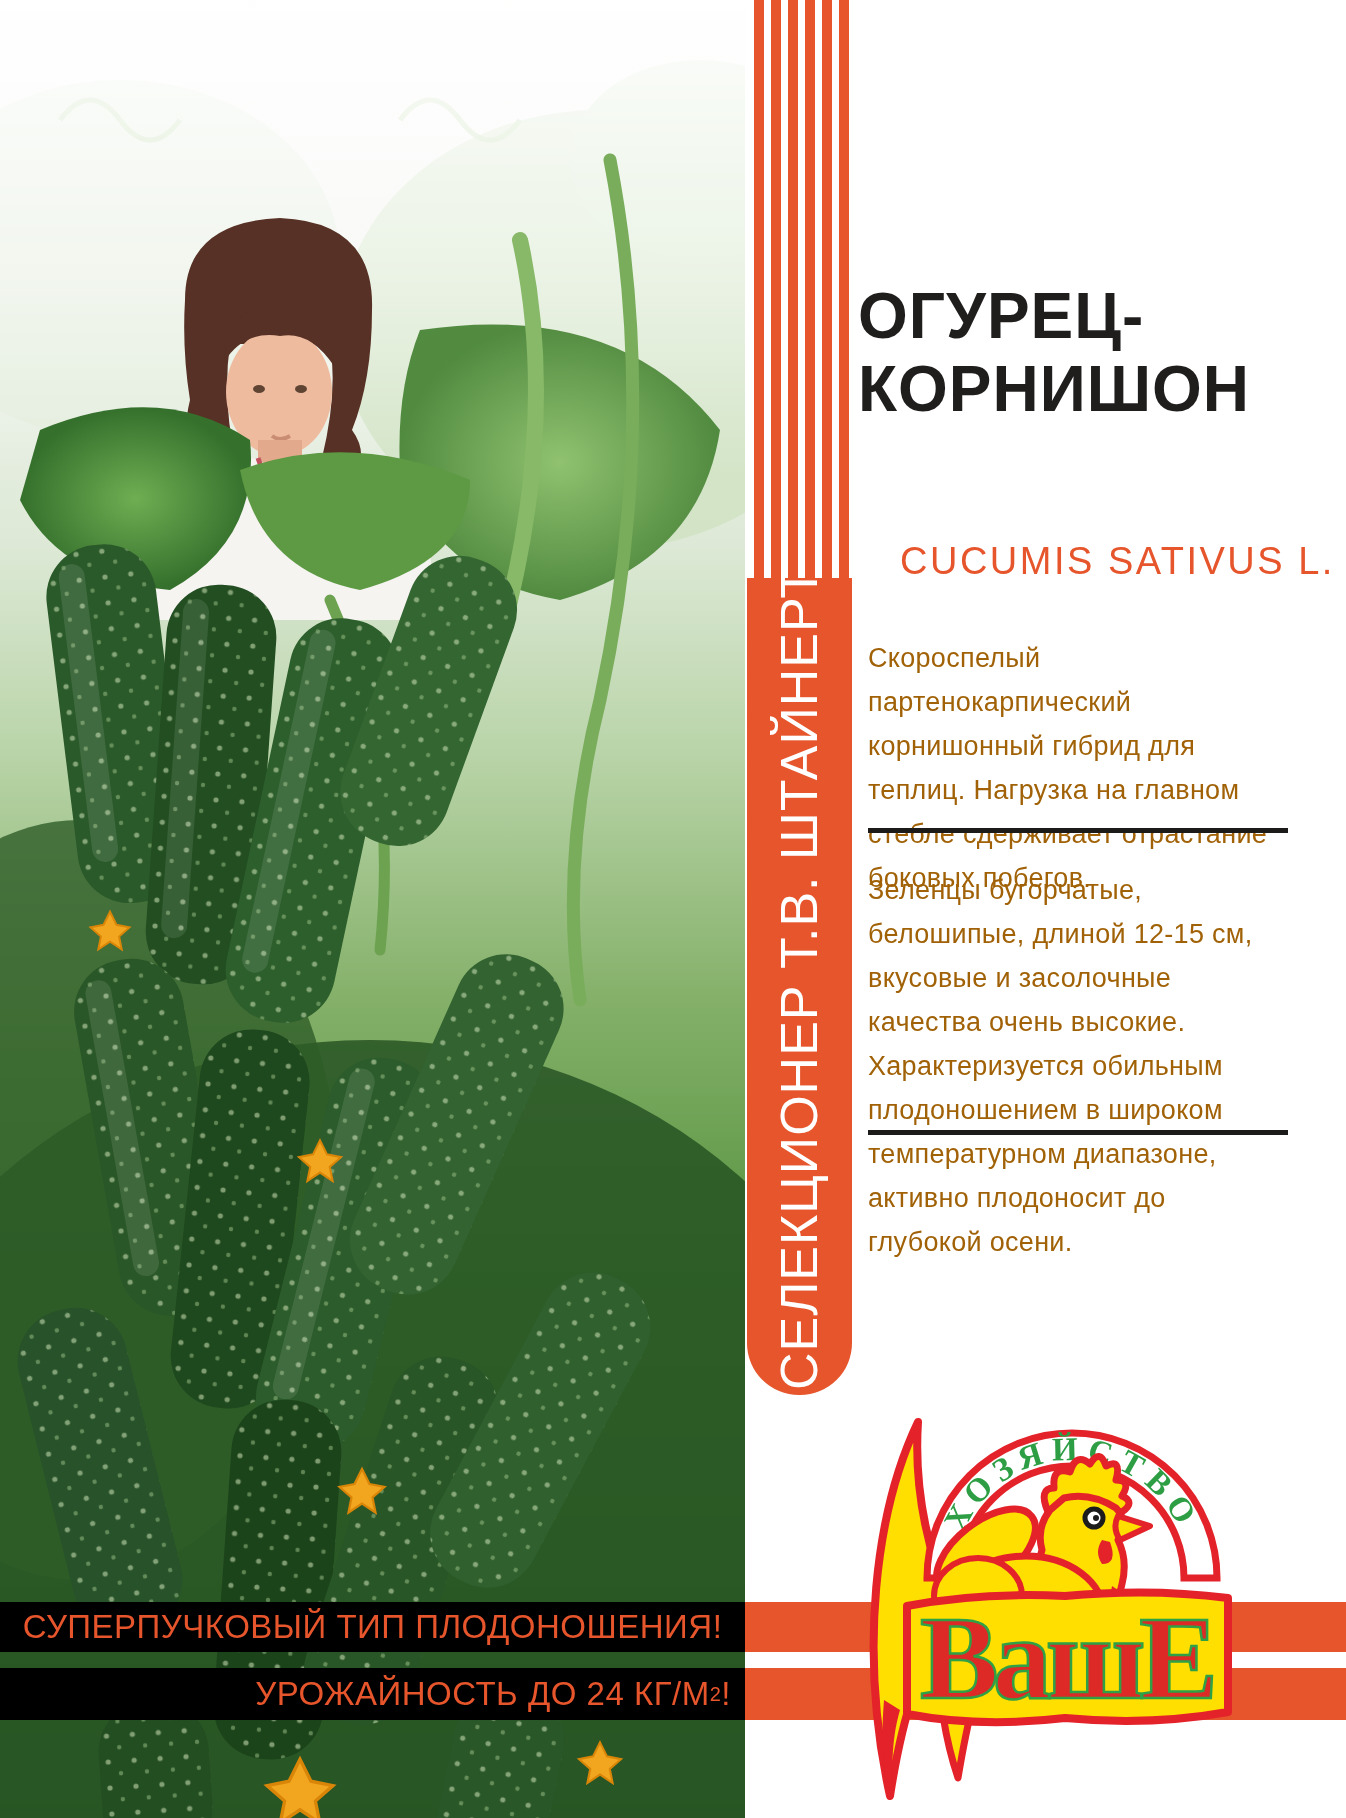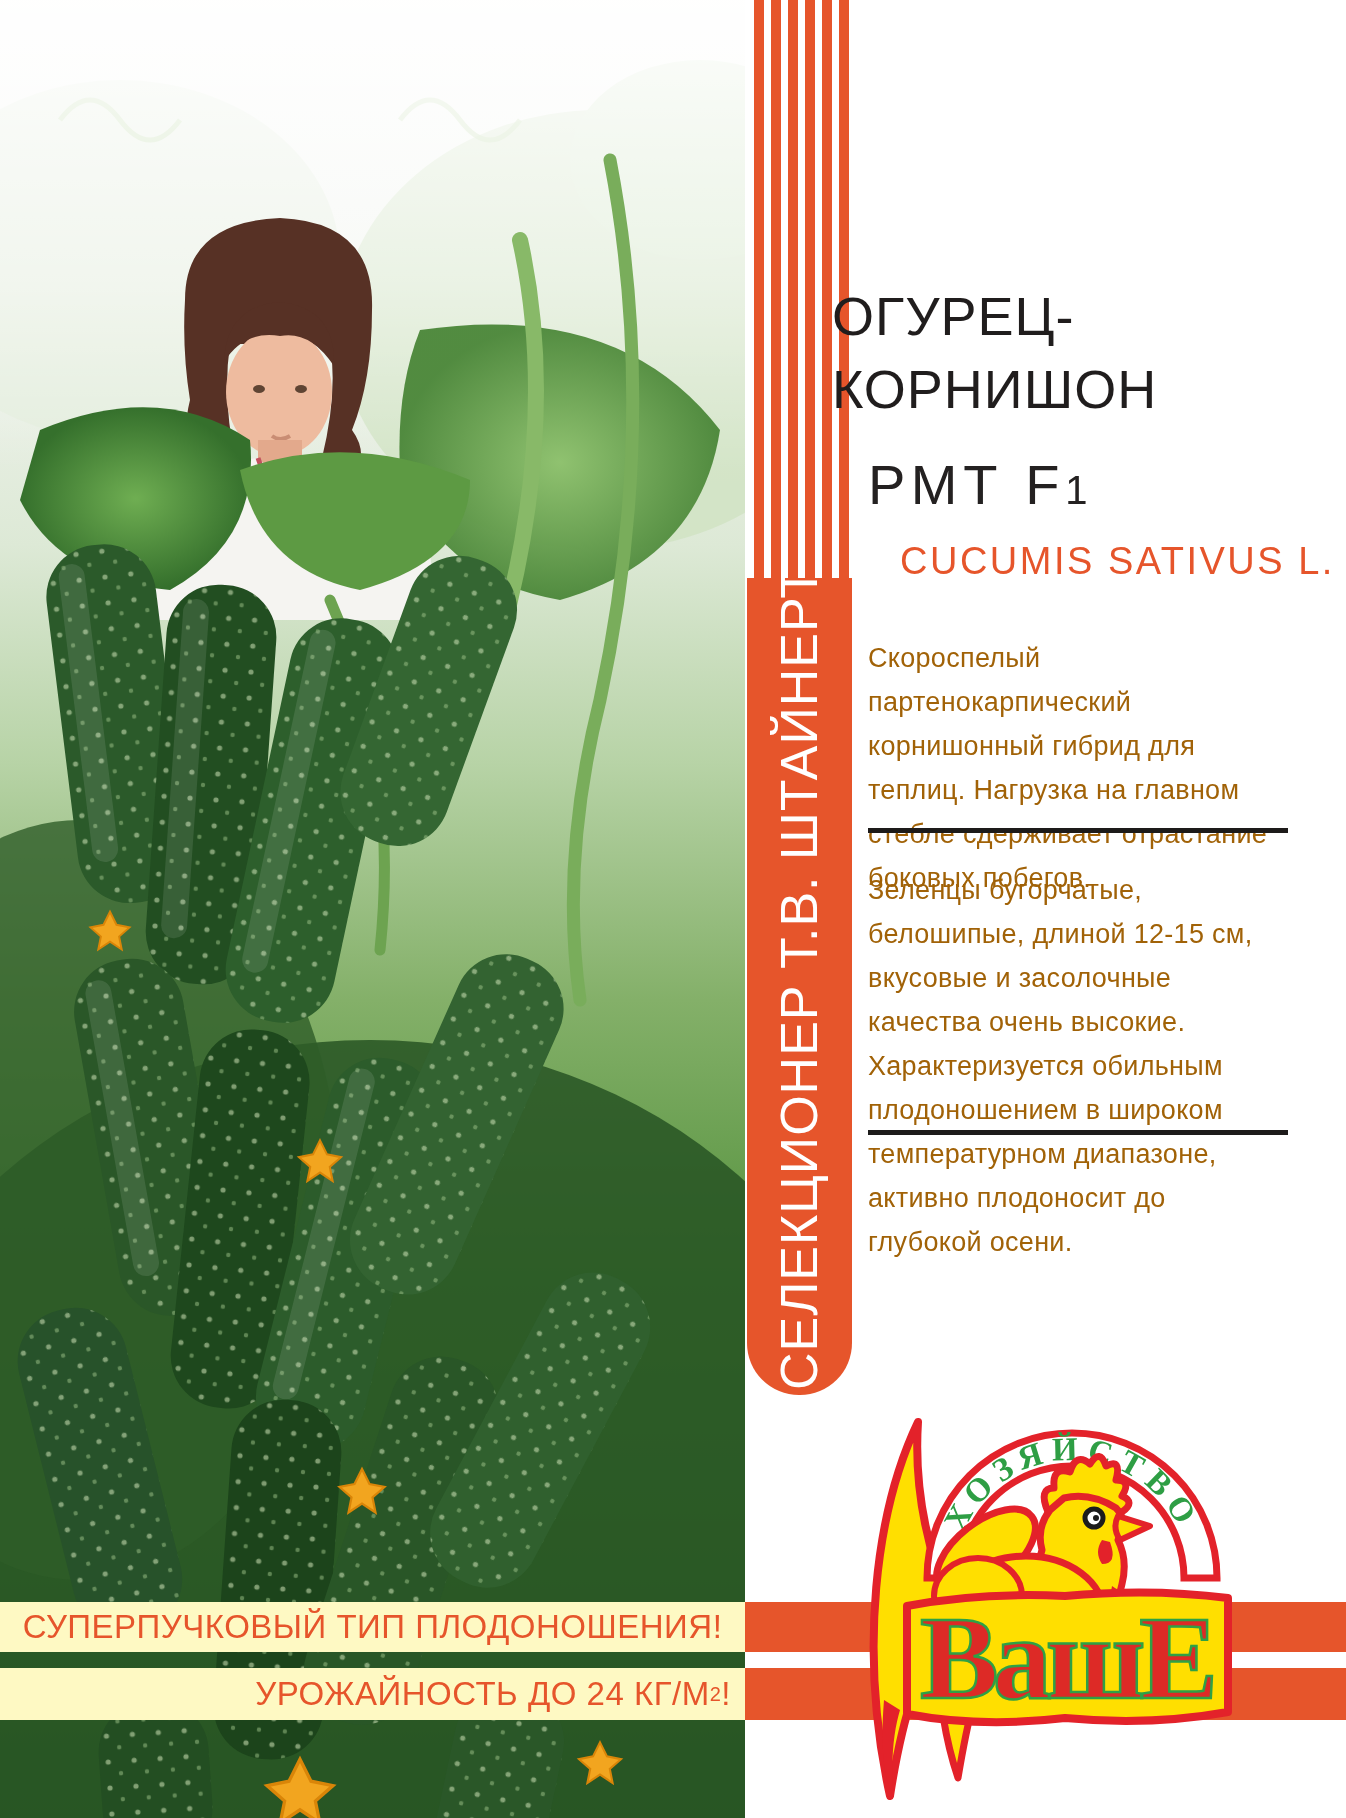--- a/index.html
+++ b/index.html
@@ -20,22 +20,22 @@
   }
   .band-text{
     position:absolute;left:747px;top:578px;width:105px;height:800px;z-index:2;
     writing-mode:vertical-rl;transform:rotate(180deg);
     display:flex;align-items:center;justify-content:center;
     color:#ffffff;font-size:52px;font-weight:400;letter-spacing:1px;line-height:105px;
     white-space:nowrap;
   }
   
   .title{
-    position:absolute;left:832px;top:280px;width:460px;z-index:1;
-    color:#201d1d;font-size:54px;font-weight:400;line-height:73px;letter-spacing:1px;
+    position:absolute;left:858px;top:280px;width:460px;z-index:1;
+    color:#201d1d;font-size:64px;font-weight:700;line-height:73px;letter-spacing:1px;
   }
   .variety{
     position:absolute;left:868px;top:452px;z-index:1;
     color:#242121;font-size:56px;font-weight:400;letter-spacing:6px;
   }
   .variety .fnum{font-size:40px;letter-spacing:0;}
   .latin{
     position:absolute;left:900px;top:540px;z-index:1;
     color:#E6552B;font-size:38px;font-weight:400;letter-spacing:2.5px;
   }
@@ -45,21 +45,21 @@
     white-space:pre-line;
   }
   .p1{top:636px;}
   .p2{top:868px;}
   .p3{top:1170px;}
   .divider{position:absolute;left:868px;width:420px;height:5px;background:#1d1b1a;z-index:1;}
   .d1{top:828px;}
   .d2{top:1130px;}
   
   .banner-white{
-    position:absolute;left:0;width:745px;background:#fef9c3;z-index:2;
+    position:absolute;left:0;width:745px;background:#000000;z-index:2;
     display:flex;align-items:center;color:#E6552B;font-size:33px;font-weight:400;
     letter-spacing:0.5px;white-space:nowrap;
   }
   .b1{top:1602px;height:50px;justify-content:center;}
   .b2{top:1668px;height:52px;justify-content:flex-end;padding-right:14px;box-sizing:border-box;}
   .b2 sup{font-size:20px;line-height:0;}
   .bar-orange{position:absolute;left:745px;width:601px;background:#E6552B;z-index:1;}
   .bar1{top:1602px;height:50px;}
   .bar2{top:1668px;height:52px;}
   
@@ -211,23 +211,20 @@
 
   <div class="band-stripes"></div>
   <div class="band-solid"></div>
   <div class="band-text">СЕЛЕКЦИОНЕР Т.В. ШТАЙНЕРТ</div>
 
   <div class="title">
     <div>ОГУРЕЦ-</div>
     <div>КОРНИШОН</div>
   </div>
 
-  <div class="variety">
-    <span>РМТ F</span><span class="fnum">1</span>
-  </div>
 
   <div class="latin">CUCUMIS SATIVUS L.</div>
 
   <div class="para p1">Скороспелый
 партенокарпический
 корнишонный гибрид для
 теплиц. Нагрузка на главном
 стебле сдерживает отрастание
 боковых побегов.</div>
   <div class="divider d1"></div>

